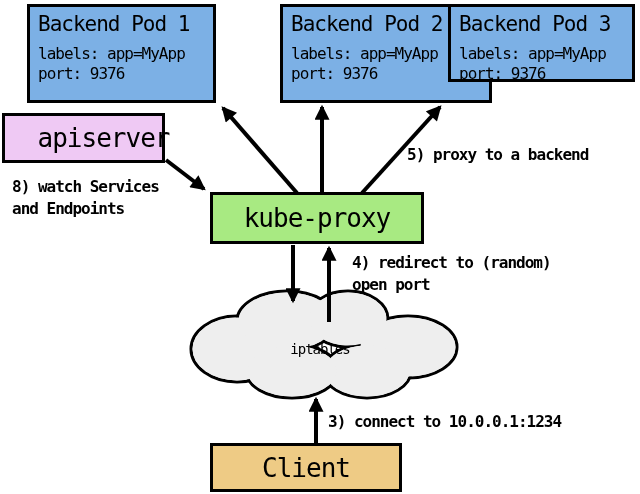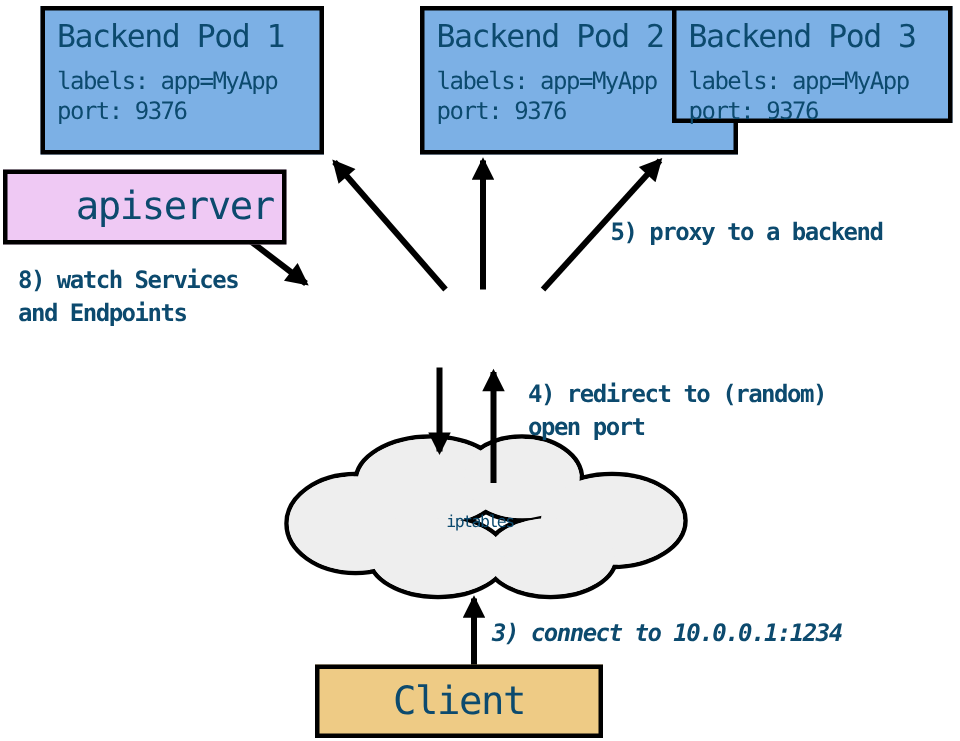--- a/index.html
+++ b/index.html
@@ -2,21 +2,21 @@
 <html><head>
 <meta charset="utf-8">
 <style>
   html, body { margin: 0; padding: 0; background: #ffffff; }
   .stage {
     position: relative;
     width: 640px;
     height: 494px;
     background: #ffffff;
     font-family: "DejaVu Sans Mono", monospace;
-    color: #0c4a6e;
+    color: #000000;
     overflow: hidden;
   }
   .layer-svg {
     position: absolute;
     left: 0; top: 0;
     width: 640px; height: 494px;
     z-index: 1;
   }
   .box {
     position: absolute;
@@ -52,21 +52,21 @@
     z-index: 2;
     font-size: 16px;
     font-weight: bold;
     line-height: 22px;
     white-space: nowrap;
     letter-spacing: -1px;
   }
   .cloud-label {
     position: absolute;
     z-index: 2;
-    font-size: 11px;
+    font-size: 14px;
     letter-spacing: -1px;
     text-align: center;
   }
 </style>
 </head>
 <body>
 
 <div class="stage">
 
   <svg class="layer-svg" viewBox="0 0 640 494">
@@ -115,38 +115,41 @@
     <div class="pod-line first">labels: app=MyApp</div>
     <div class="pod-line">port: 9376</div>
   </div>
 
   <div class="box pod" style="left: 448px; top: 4px; width: 187px; height: 78px; background-color: rgb(124, 176, 229);">
     <div class="pod-title">Backend Pod 3</div>
     <div class="pod-line first">labels: app=MyApp</div>
     <div class="pod-line">port: 9376</div>
   </div>
 
-  <div class="box node-label-box" style="left: 2px; top: 113px; width: 189px; height: 50px; background-color: rgb(239, 201, 244); padding-left: 40px;">
+  <div class="box node-label-box" style="left: 2px; top: 113px; width: 163px; height: 50px; background-color: rgb(239, 201, 244); padding-left: 40px;">
     <span>apiserver</span>
   </div>
 
+  <div class="box node-label-box" style="left: 210px; top: 192px; width: 214px; height: 52px; background-color: rgb(168, 234, 130);">
+    <span>kube-proxy</span>
+  </div>
 
   <div class="box node-label-box" style="left: 210px; top: 443px; width: 192px; height: 49px; background-color: rgb(238, 203, 133);">
     <span>Client</span>
   </div>
 
   <div class="cloud-label" style="left:250px; top:341px; width:140px;">iptables</div>
 
   <div class="step-label" style="left:12px; top:176px;">
     <div>8) watch Services</div>
     <div>and Endpoints</div>
   </div>
 
 
-  <div class="step-label" style="left:328px; top:411px;font-style:italic;">3) connect to 10.0.0.1:1234</div>
+  <div class="step-label" style="left:328px; top:411px;">3) connect to 10.0.0.1:1234</div>
 
   <div class="step-label" style="left:352px; top:252px;">
     <div>4) redirect to (random)</div>
     <div>open port</div>
   </div>
 
   <div class="step-label" style="left:407px; top:144px;text-align:right;">5) proxy to a backend</div>
 
 </div>
 

